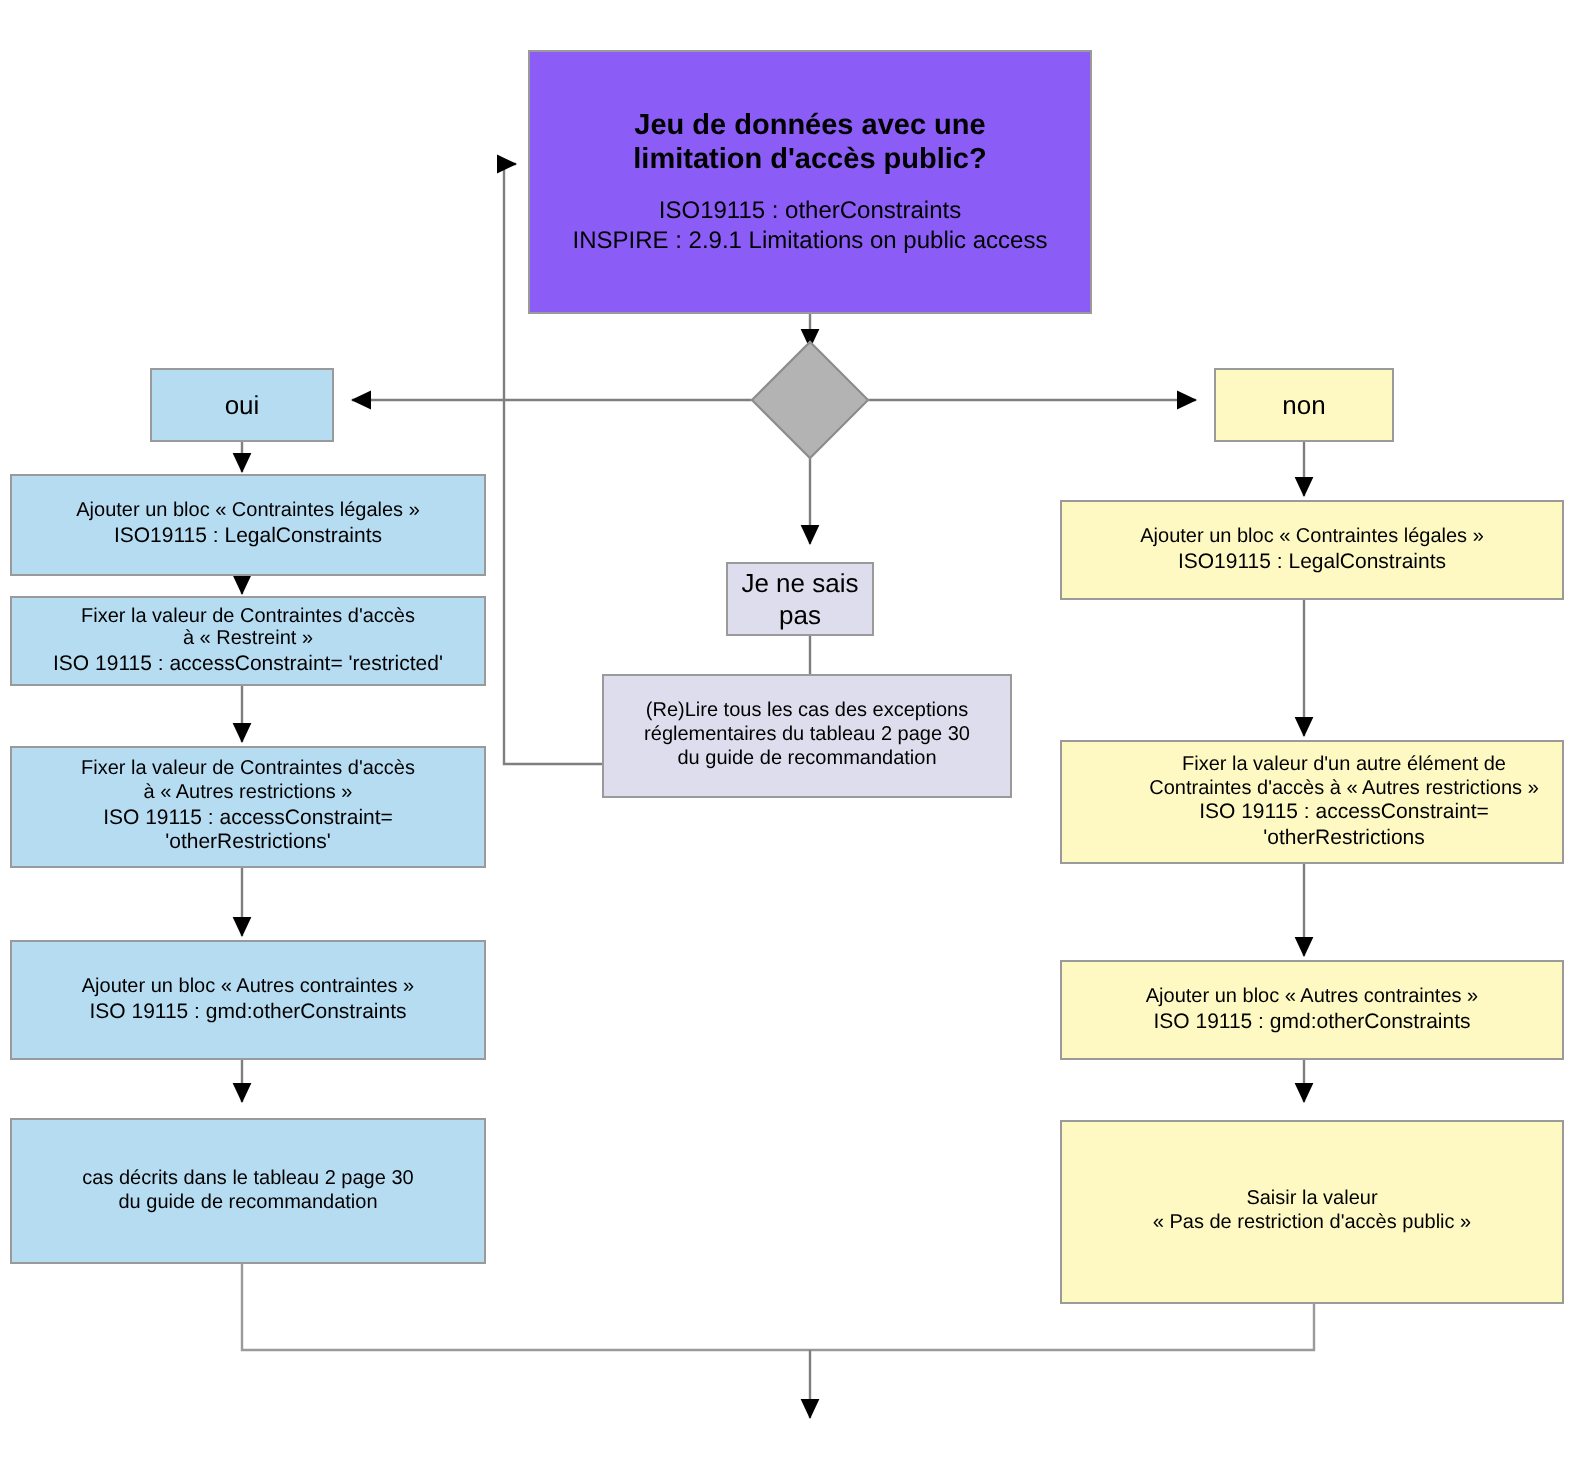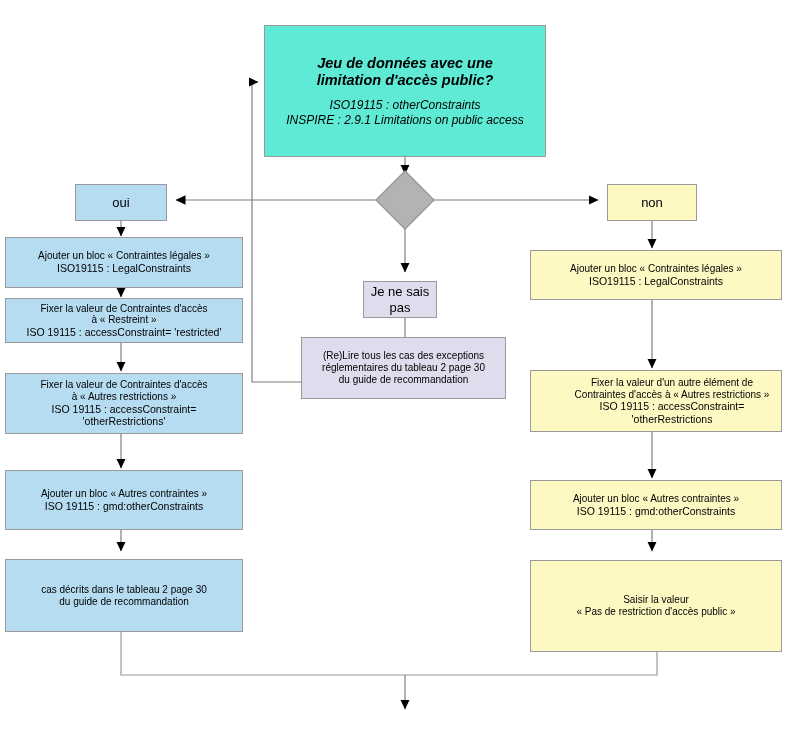--- a/index.html
+++ b/index.html
@@ -42,21 +42,21 @@
   .node .sub {
     font-size: 10.5px;
     text-align: center;
   }
   .node .gap {
     height: 9px;
   }
   .blue  { background: #b6dcf2; }
   .green { background: #fef9c3; }
   .lilac { background: #dddded; }
-  .yellow{ background: #5eead4; font-style: italic; }
+  .yellow{ background: #8b5cf6; }
   .yellow .ttl {
     font-weight: bold;
     font-size: 14.5px;
   }
   .yellow .sub { font-size: 12px; }
   .small-label .ttl { font-size: 13px; }
   .diamond {
     position: absolute;
     width: 42px;
     height: 42px;

